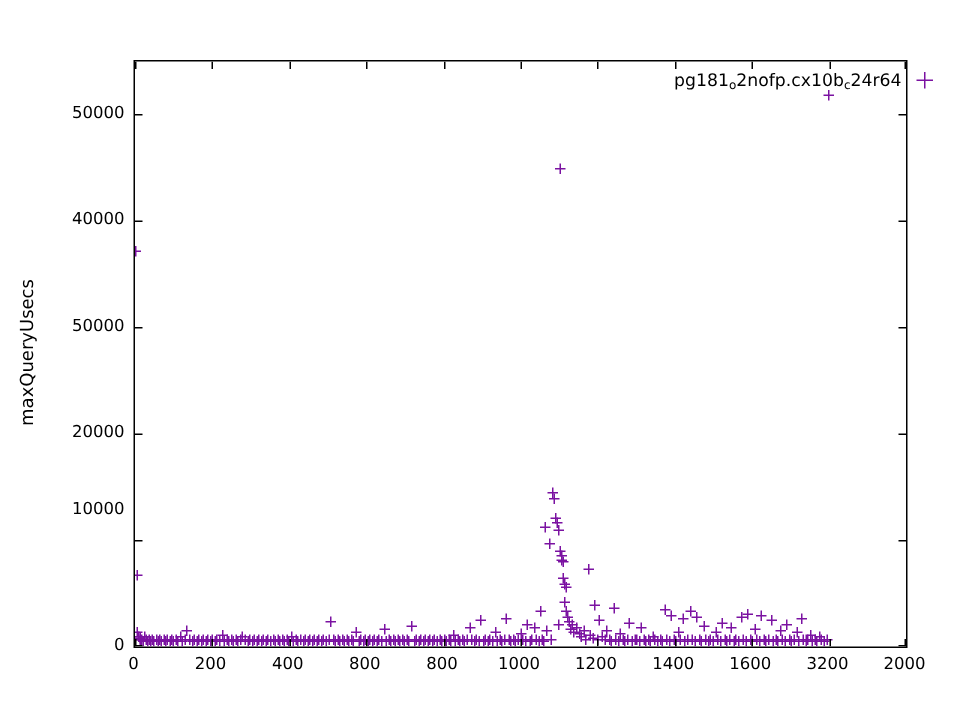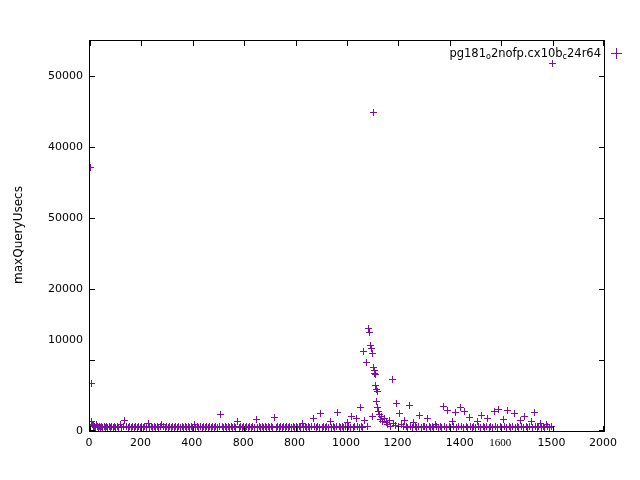--- a/index.html
+++ b/index.html
@@ -532,23 +532,23 @@
   </div>
 
   <div id="labels-layer">
       <div class="xtick-label" style="left: 89px; top: 436px;">0</div>
       <div class="xtick-label" style="left: 140.4px; top: 436px;">200</div>
       <div class="xtick-label" style="left: 191.8px; top: 436px;">400</div>
       <div class="xtick-label" style="left: 243.2px; top: 436px;">800</div>
       <div class="xtick-label" style="left: 294.6px; top: 436px;">800</div>
       <div class="xtick-label" style="left: 346px; top: 436px;">1000</div>
       <div class="xtick-label" style="left: 397.4px; top: 436px;">1200</div>
-      <div class="xtick-label" style="left: 448.8px; top: 436px; margin-left: 11px;">1400</div>
-      <div class="xtick-label" style="left: 500.2px; top: 436px; font-family: Liberation Serif, serif;">1600</div>
-      <div class="xtick-label" style="left: 551.6px; top: 436px;">1500</div>
+      <div class="xtick-label" style="left: 448.8px; top: 436px;">1400</div>
+      <div class="xtick-label" style="left: 500.2px; top: 436px;">1600</div>
+      <div class="xtick-label" style="left: 551.6px; top: 436px;">3200</div>
       <div class="xtick-label" style="left: 603px; top: 436px;">2000</div>
       <div class="ytick-label" style="left: 37px; width: 46px; top: 430px;">0</div>
       <div class="ytick-label" style="left: 37px; width: 46px; top: 339px;">10000</div>
       <div class="ytick-label" style="left: 37px; width: 46px; top: 288.182px;">20000</div>
       <div class="ytick-label" style="left: 37px; width: 46px; top: 217.273px;">50000</div>
       <div class="ytick-label" style="left: 37px; width: 46px; top: 146.364px;">40000</div>
       <div class="ytick-label" style="left: 37px; width: 46px; top: 75.4545px;">50000</div>
     </div>
 
   <div id="ylabel">maxQueryUsecs</div>

